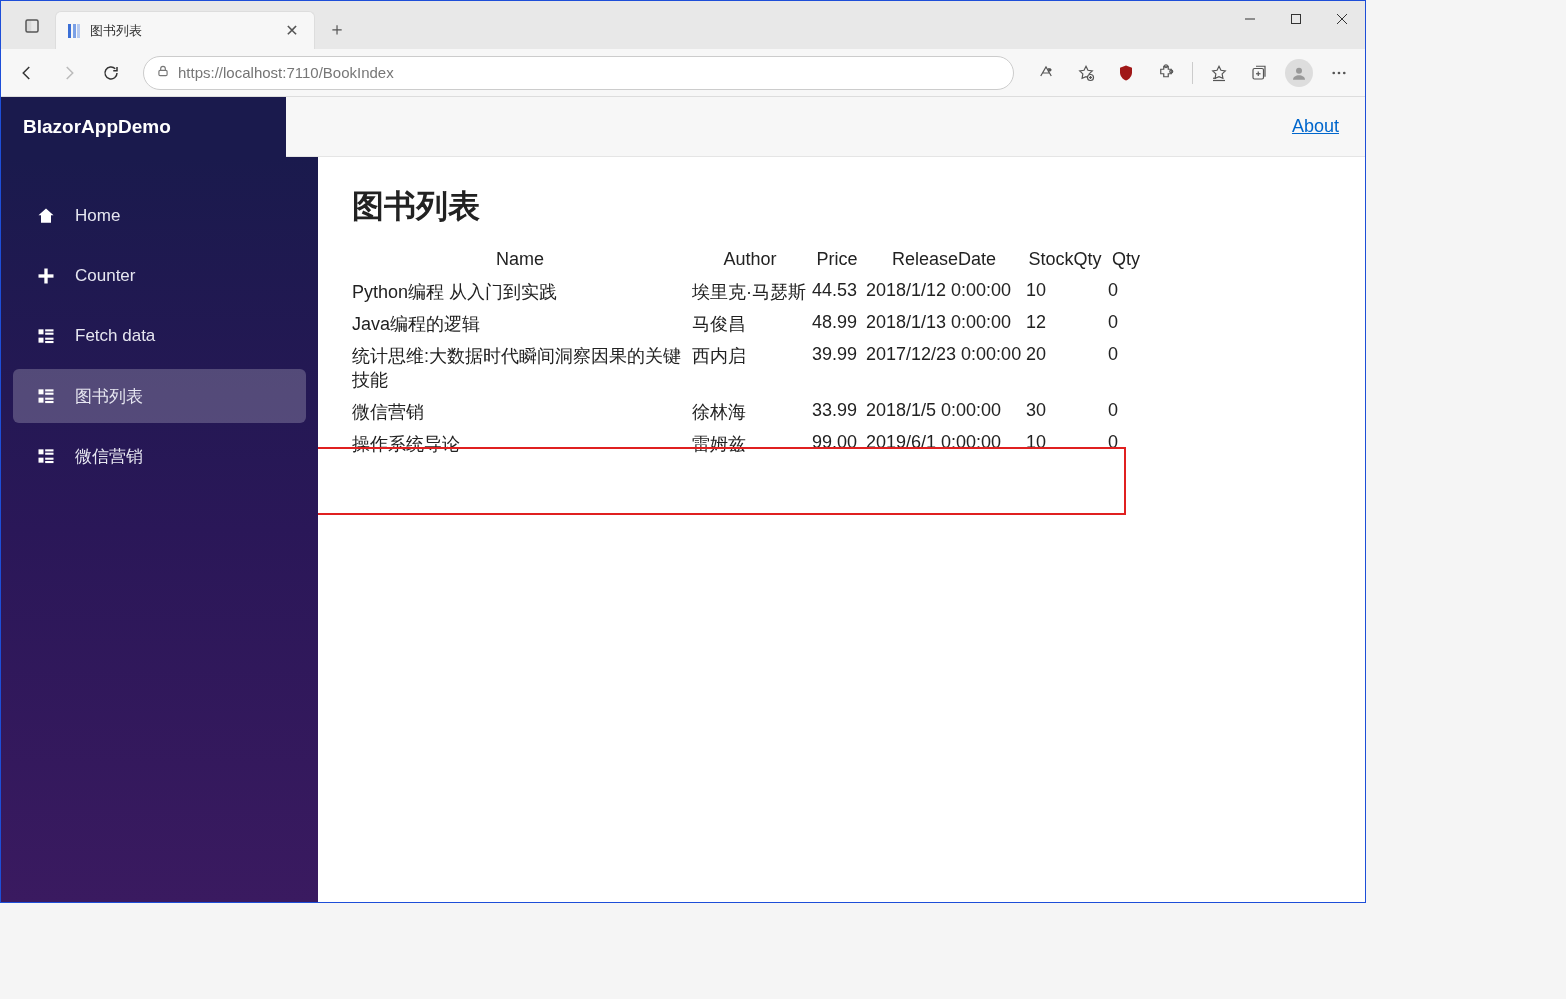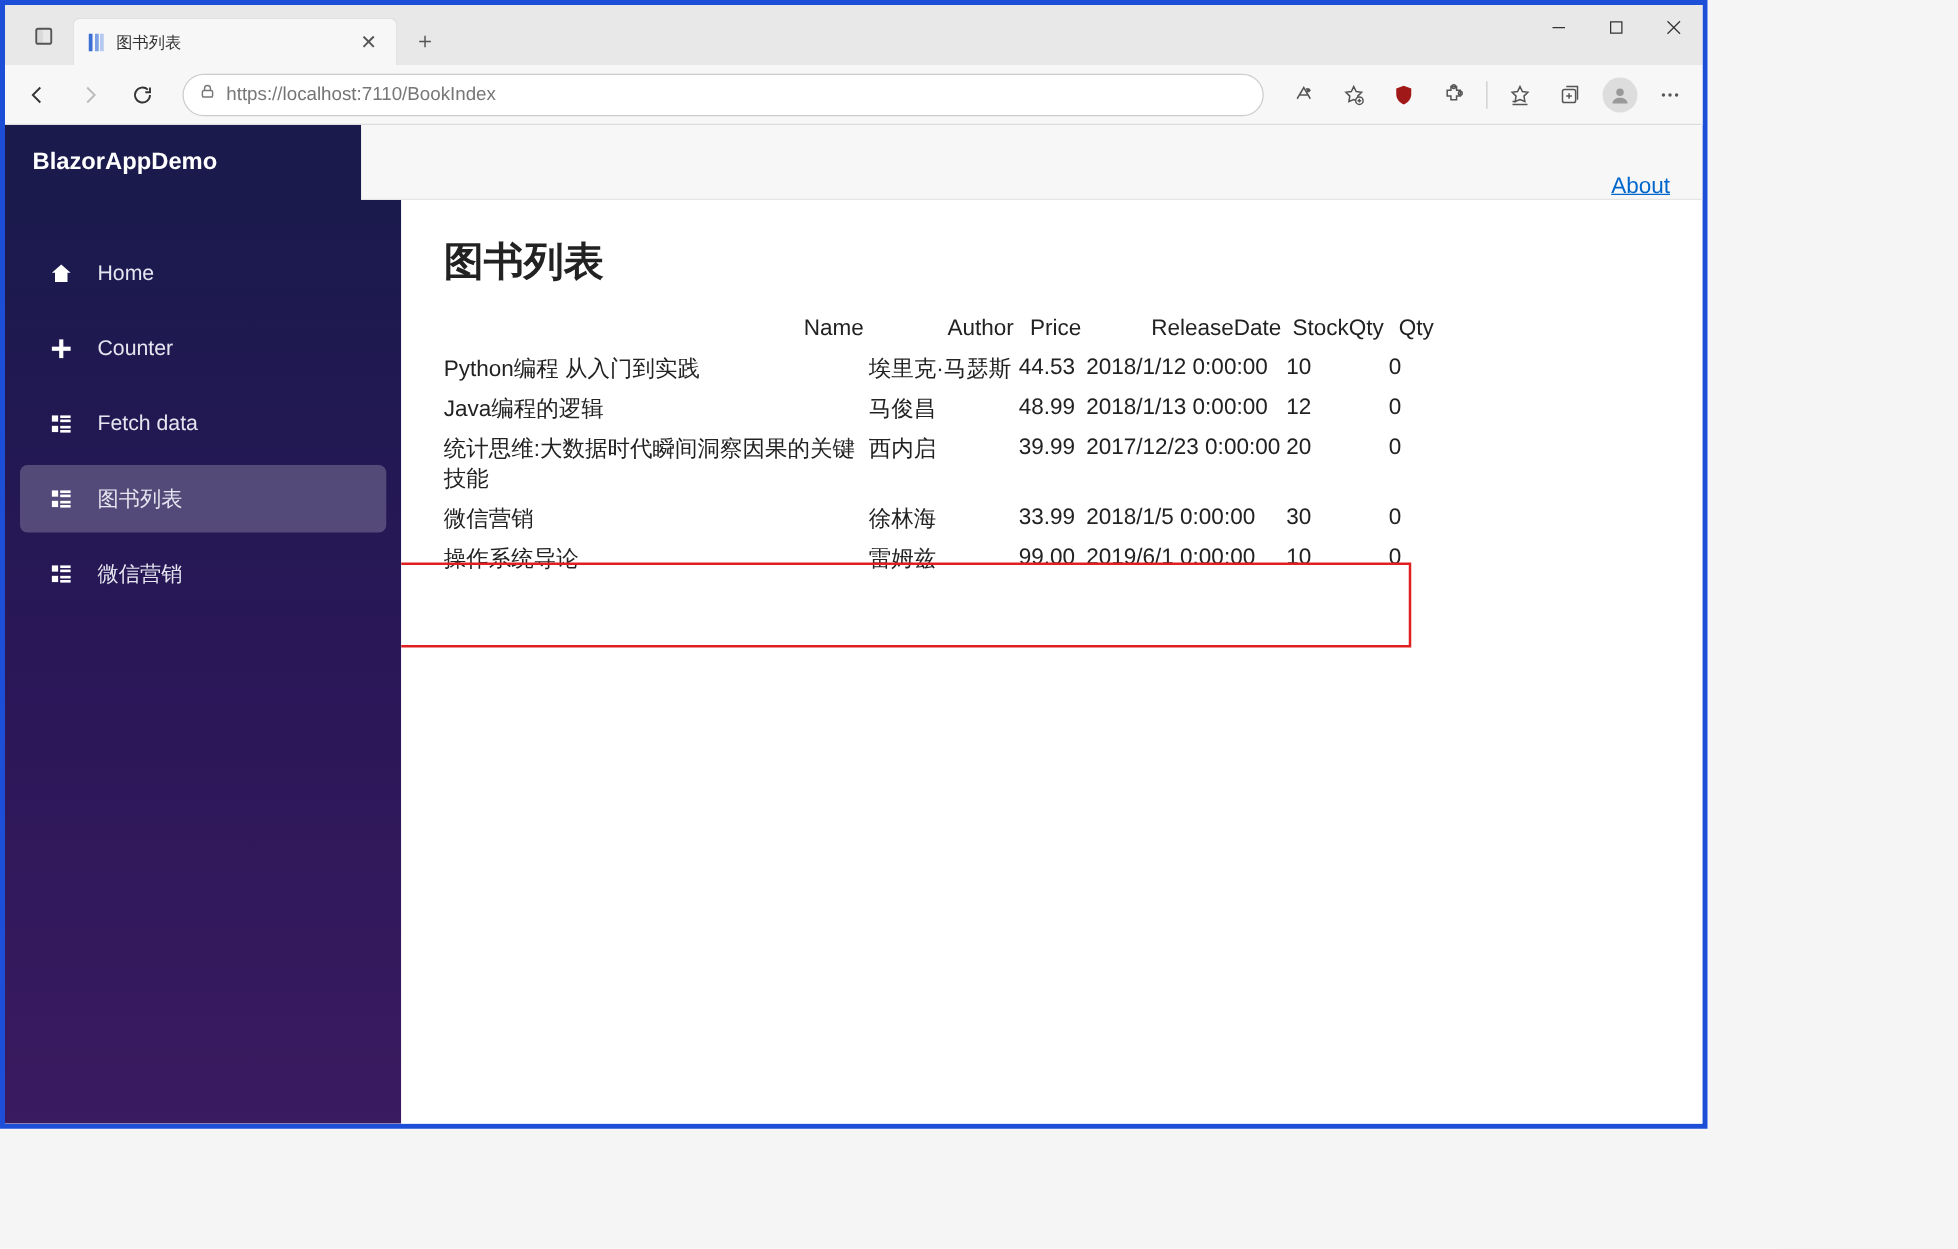--- a/index.html
+++ b/index.html
@@ -1,21 +1,21 @@
 <!DOCTYPE html>
 <html><head>
   <meta charset="utf-8">
   <style>
     * { box-sizing: border-box; margin: 0; padding: 0; }
     body { font-family: "Segoe UI", Arial, sans-serif; background: #f5f5f5; overflow: hidden; }
 
     
     .browser-window {
       width: 1366px; height: 903px;
-      background: #fff; border: 4px solid #1d4ed8;
+      background: #fff; border: 1px solid #1d4ed8;
       display: flex; flex-direction: column;
       position: relative;
     }
     .title-bar {
       height: 48px; background: #e8e8e8;
       display: flex; align-items: flex-end;
       position: relative;
     }
     .tab-strip {
       display: flex; align-items: flex-end; height: 100%; padding-left: 8px;
@@ -81,21 +81,21 @@
     .app-header-row {
       display: flex; height: 60px;
     }
     .brand-area {
       width: 285px; background: #1a1a4d;
       display: flex; align-items: center; padding-left: 22px;
     }
     .brand-text { color: #fff; font-size: 19px; font-weight:600; }
     .topbar-area {
       flex: 1; background: #f7f7f7; border-bottom: 1px solid #e5e5e5;
-      display:flex; align-items:flex-end; justify-content:flex-end; padding-right: 26px;
+      display:flex; align-items:center; justify-content:flex-end; padding-right: 26px;
     }
     .about-link { color: #0066cc; text-decoration: underline; font-size: 18px; cursor:pointer; }
 
     .app-body { flex:1; display:flex; overflow:hidden; }
     .sidebar {
       width: 317px;
       background: linear-gradient(180deg, #1a1a4d 0%, #2a1758 50%, #3a1a60 100%);
       padding-top: 26px;
     }
     .nav-item {
@@ -107,21 +107,21 @@
     .nav-item.active { background: rgba(255,255,255,0.22); }
     .nav-icon { width: 22px; height: 22px; display:flex; align-items:center; justify-content:center; color:#fff; }
     .nav-icon svg { width: 20px; height: 20px; fill: currentColor; }
 
     .main-content {
       flex:1; background:#fff; padding: 28px 34px; overflow:auto; position:relative;
     }
     .page-heading { font-size: 32px; font-weight: 600; color:#222; margin-bottom: 14px; }
 
     table.data-table { border-collapse: collapse; font-size: 18px; color:#222; }
-    table.data-table th { text-align:right; font-weight:400; padding: 6px 4px 6px 0; vertical-align: top; }
+    table.data-table th { text-align:center; font-weight:400; padding: 6px 4px 6px 0; vertical-align: top; }
     table.data-table td { padding: 4px 4px 4px 0; vertical-align: top; }
     .col-name { width: 340px; }
     .col-author { width: 120px; }
     .col-price { width: 54px; }
     .col-date { width: 160px; }
     .col-stock { width: 82px; }
     .col-qty { width: 40px; }
 
     .highlight-box {
       position: absolute; border: 2px solid #e02020;

